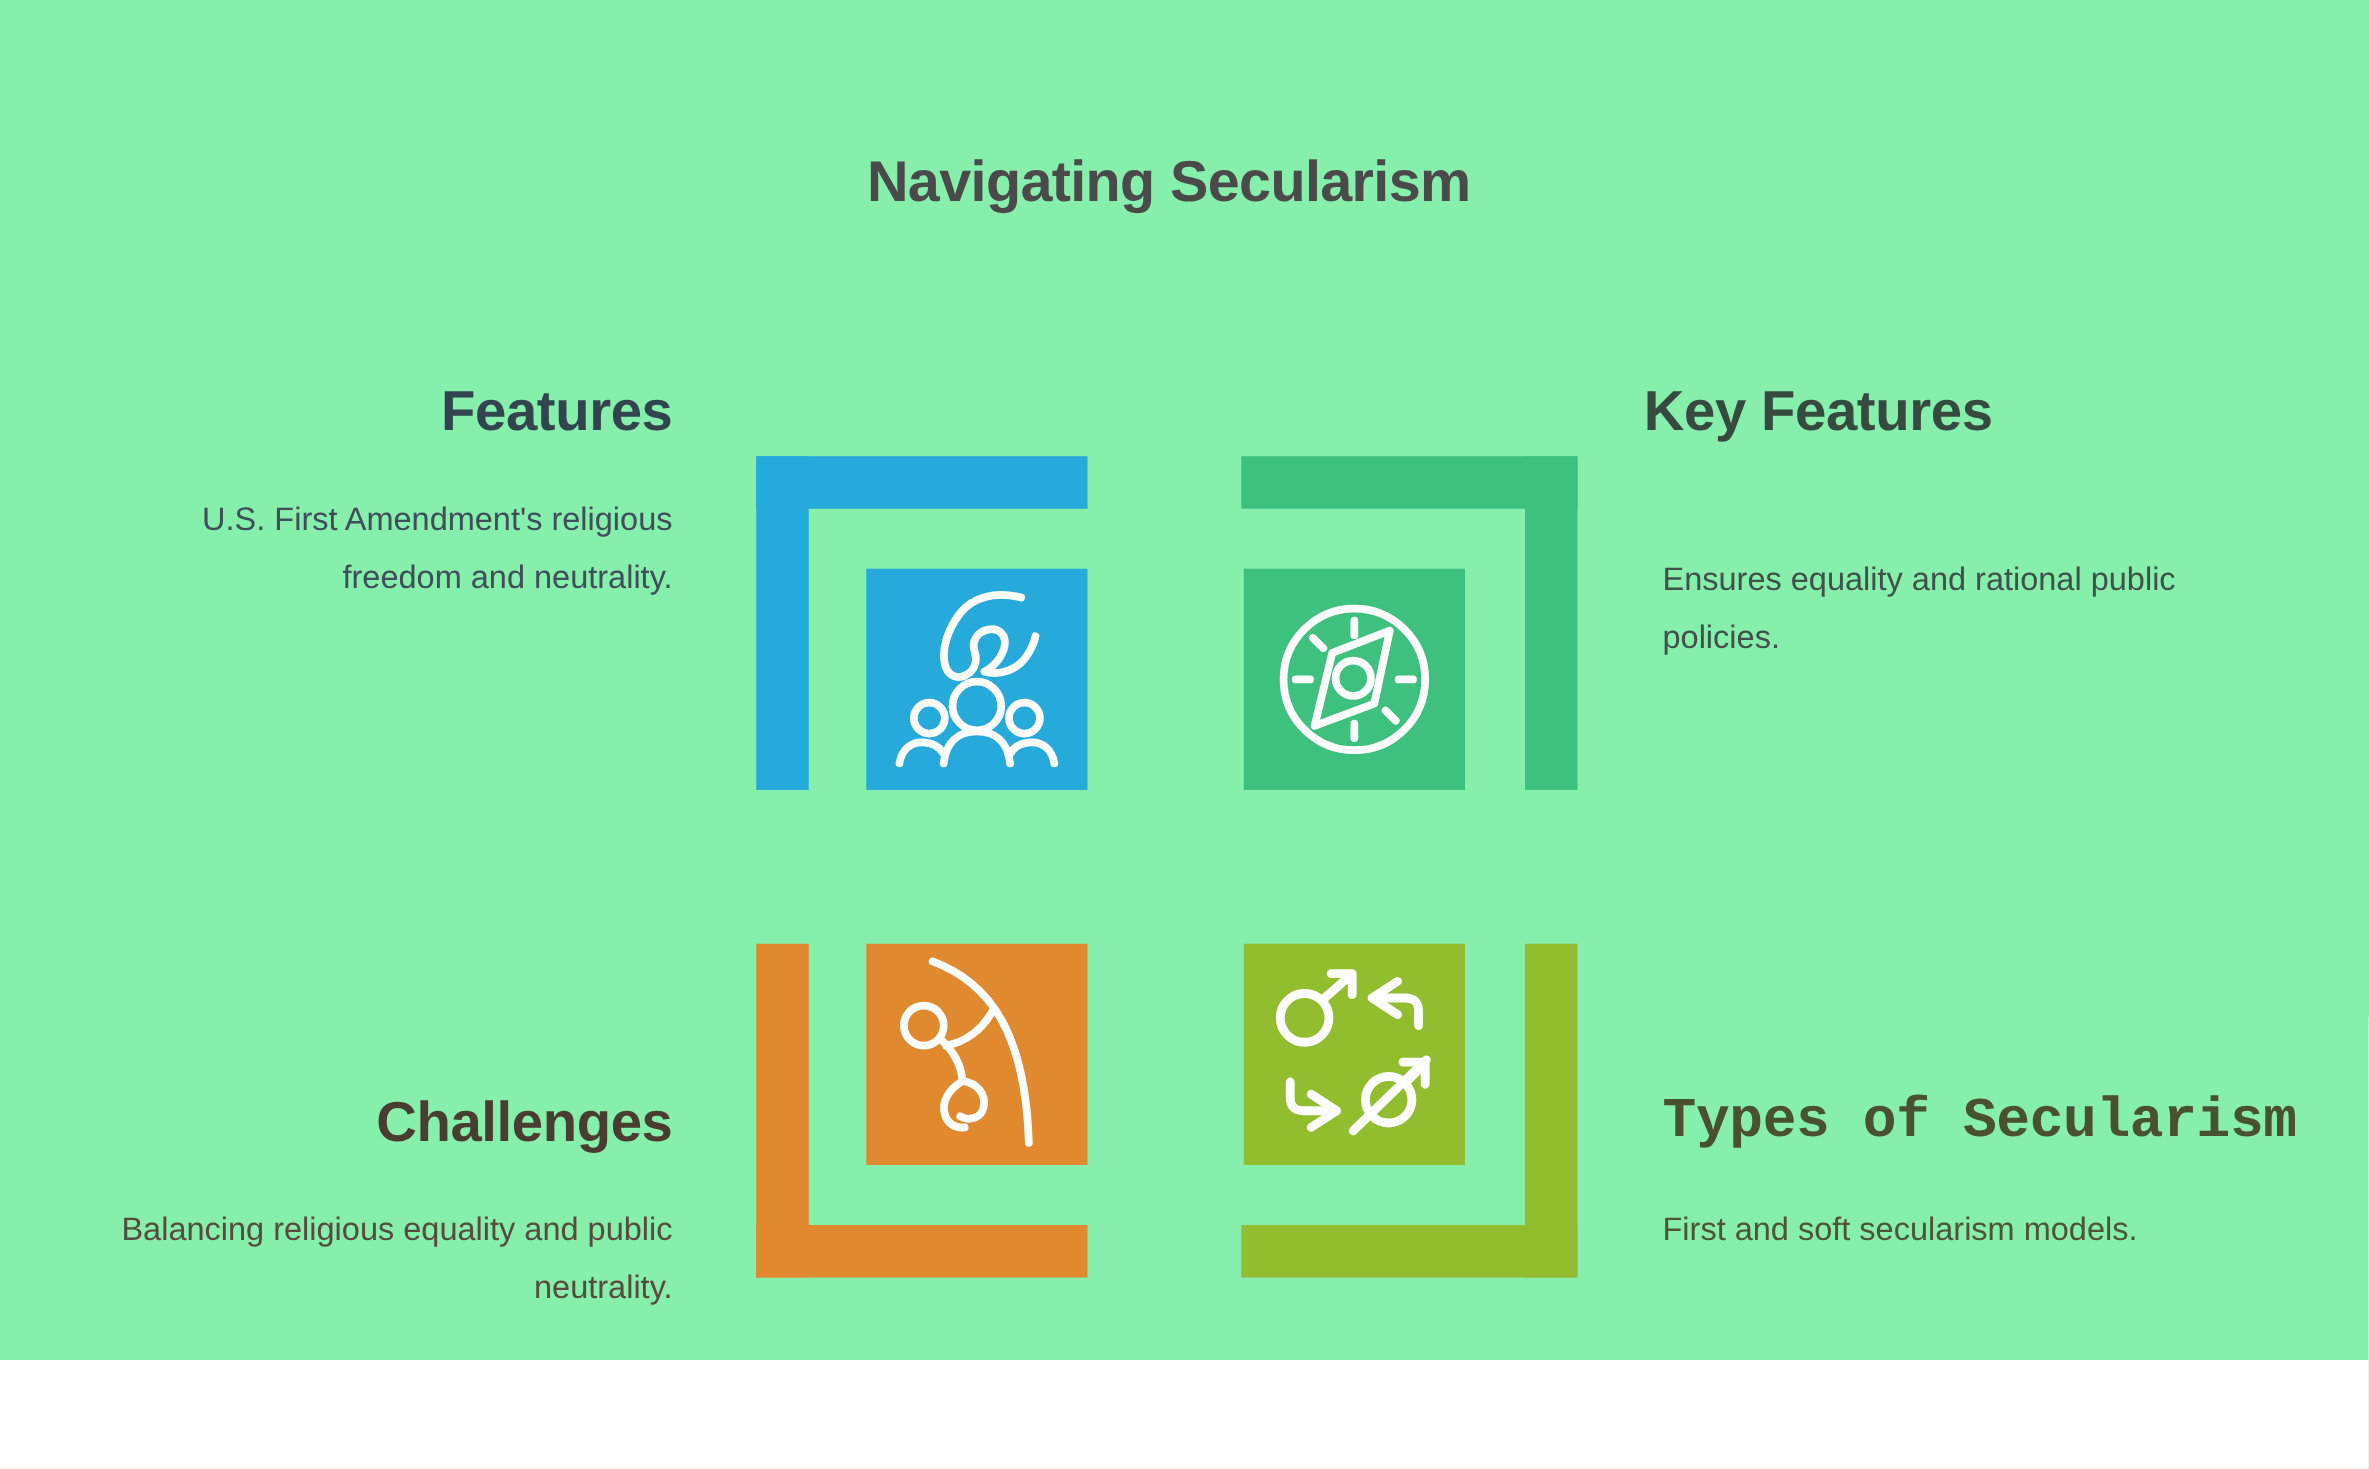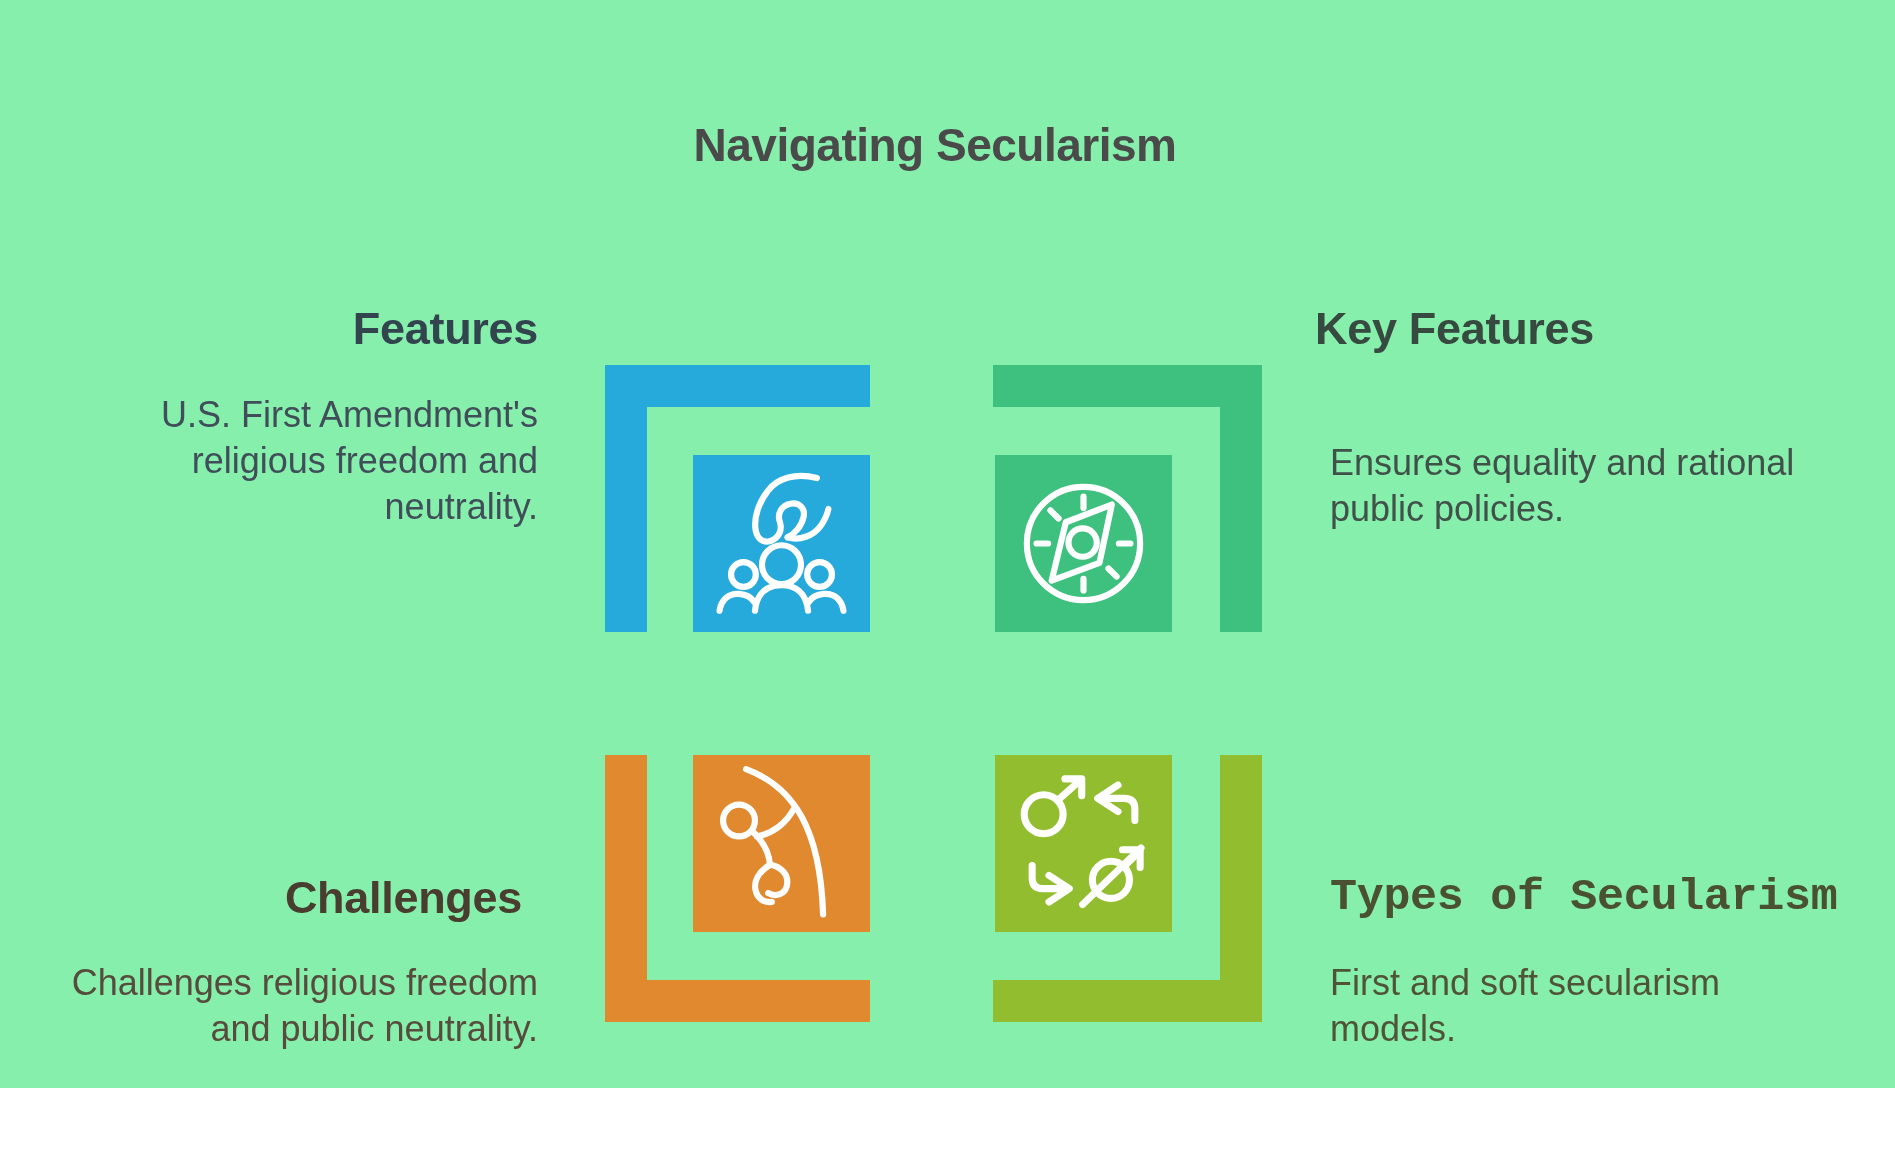--- a/index.html
+++ b/index.html
@@ -32,21 +32,21 @@
     position: absolute;
     margin: 0;
     font-size: 45px;
     font-weight: bold;
     line-height: 1.2;
     letter-spacing: -0.3px;
   }
   .qb {
     position: absolute;
     margin: 0;
-    font-size: 36px;
+    font-size: 26px;
     line-height: 46px;
   }
   .ta-r { text-align: right; }
 
   
   .q-tl .bar-h { left: 605px; top: 365px; width: 265px; height: 42px; }
   .q-tl .bar-v { left: 605px; top: 365px; width: 42px; height: 267px; }
   .q-tl .tile  { left: 693px; top: 455px; }
   .q-tl .qh    { left: 58px;  top: 302px; width: 480px; }
   .q-tl .qb    { left: 118px; top: 392px; width: 420px; }
@@ -55,21 +55,21 @@
   .q-tr .bar-h { left: 993px;  top: 365px; width: 269px; height: 42px; }
   .q-tr .bar-v { left: 1220px; top: 365px; width: 42px; height: 267px; }
   .q-tr .tile  { left: 995px;  top: 455px; }
   .q-tr .qh    { left: 1315px; top: 302px; width: 520px; }
   .q-tr .qb    { left: 1330px; top: 392px; width: 500px; margin-top: 48px; }
 
   
   .q-bl .bar-v { left: 605px; top: 755px; width: 42px; height: 267px; }
   .q-bl .bar-h { left: 605px; top: 980px; width: 265px; height: 42px; }
   .q-bl .tile  { left: 693px; top: 755px; }
-  .q-bl .qh    { left: 42px;  top: 871px; width: 480px; }
+  .q-bl .qh    { left: 58px;  top: 871px; width: 480px; }
   .q-bl .qb    { left: 63px;  top: 960px; width: 475px; }
 
   
   .q-br .bar-v { left: 1220px; top: 755px; width: 42px; height: 267px; }
   .q-br .bar-h { left: 993px;  top: 980px; width: 269px; height: 42px; }
   .q-br .tile  { left: 995px;  top: 755px; }
   .q-br .qh    { left: 1330px; top: 871px; width: 520px; font-family: Liberation Mono, monospace; }
   .q-br .qb    { left: 1330px; top: 960px; width: 430px; }
 
   .icon-stroke {
@@ -140,21 +140,21 @@
           <path d="M 30 8 C 57 18, 72 42, 73.5 90"></path>
           <circle cx="26" cy="37" r="9"></circle>
           <path d="M 33.5 43 C 39.5 48.5, 43 55.5, 43.5 62"></path>
           <path d="M 36 46 C 45 44.5, 53 38.5, 57.5 29.5"></path>
           <path d="M 43.5 62 C 50 63, 54.5 68, 53 74 C 52 78.5, 47 80.5, 42.5 78"></path>
           <path d="M 43.5 62 C 37 66, 34 71.5, 35.5 77 C 36.5 81, 40 83.5, 44.5 83"></path>
         </g>
       </svg>
     </div>
     <h2 class="qh ta-r" style="color: rgb(72, 61, 47);">Challenges</h2>
-    <p class="qb ta-r" style="color: rgb(86, 75, 61);">Challenges religious freedom and public neutrality.</p>
+    <p class="qb ta-r" style="color: rgb(86, 75, 61);">Balancing religious equality and public neutrality.</p>
   </section>
 
   <section class="q-br">
     <div class="bar bar-v" style="background-color: rgb(146, 189, 47);"></div>
     <div class="bar bar-h" style="background-color: rgb(146, 189, 47);"></div>
     <div class="tile" style="background-color: rgb(146, 189, 47);">
       <svg viewBox="0 0 100 100">
         <g class="icon-stroke" style="stroke-width:4;">
           <circle cx="27.5" cy="33.5" r="11"></circle>
           <path d="M 35.5 25.5 L 48.5 14"></path>

